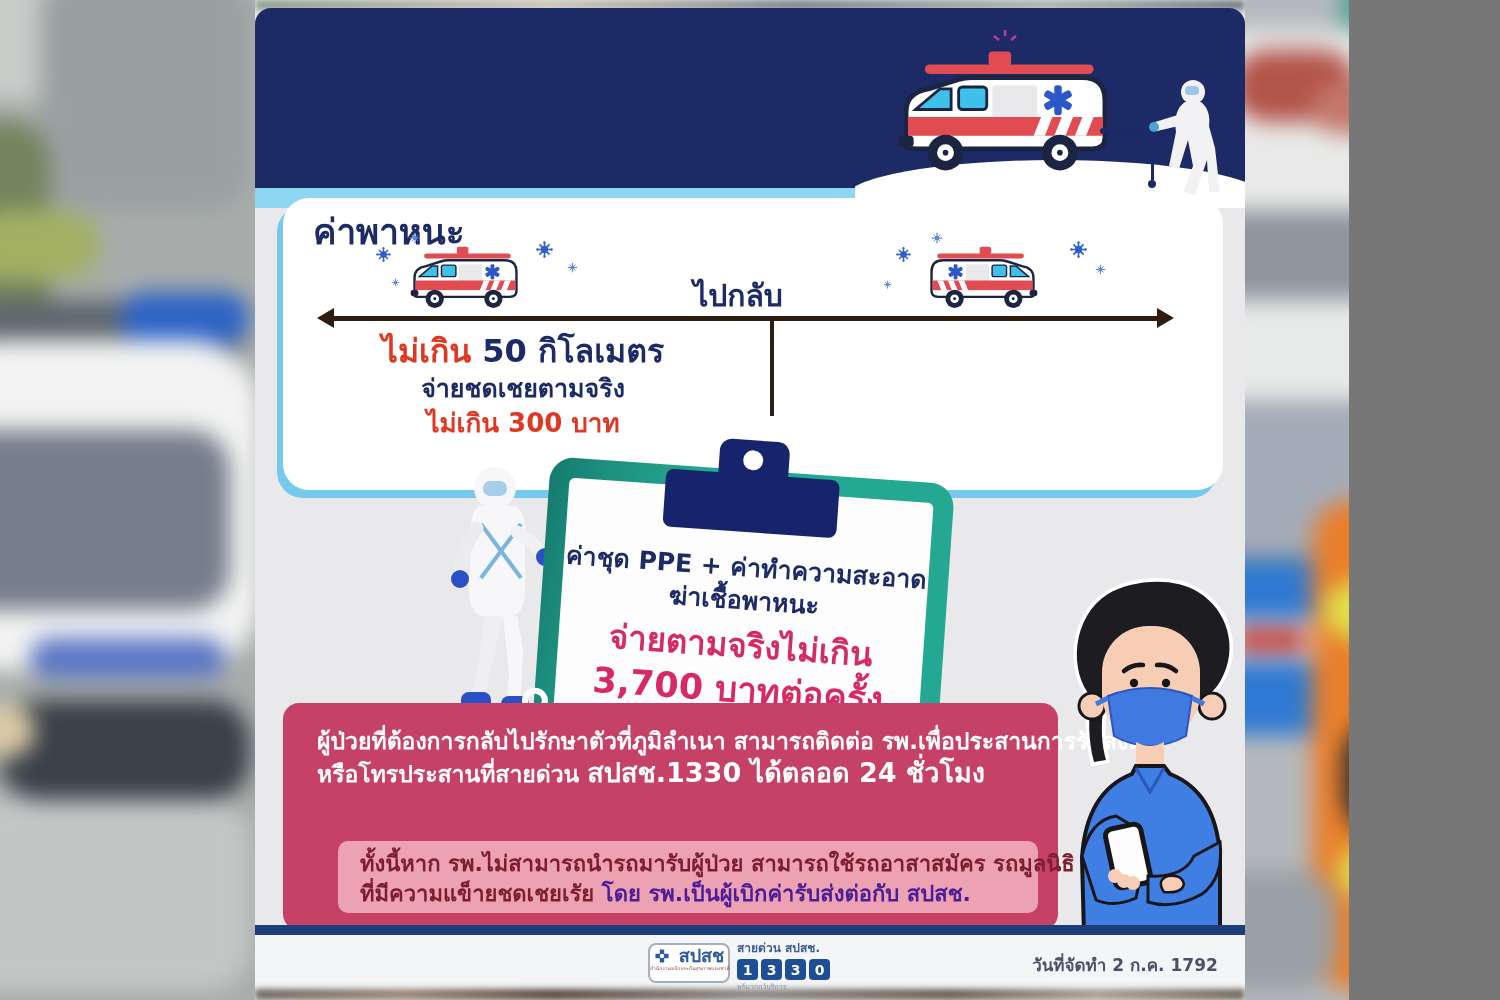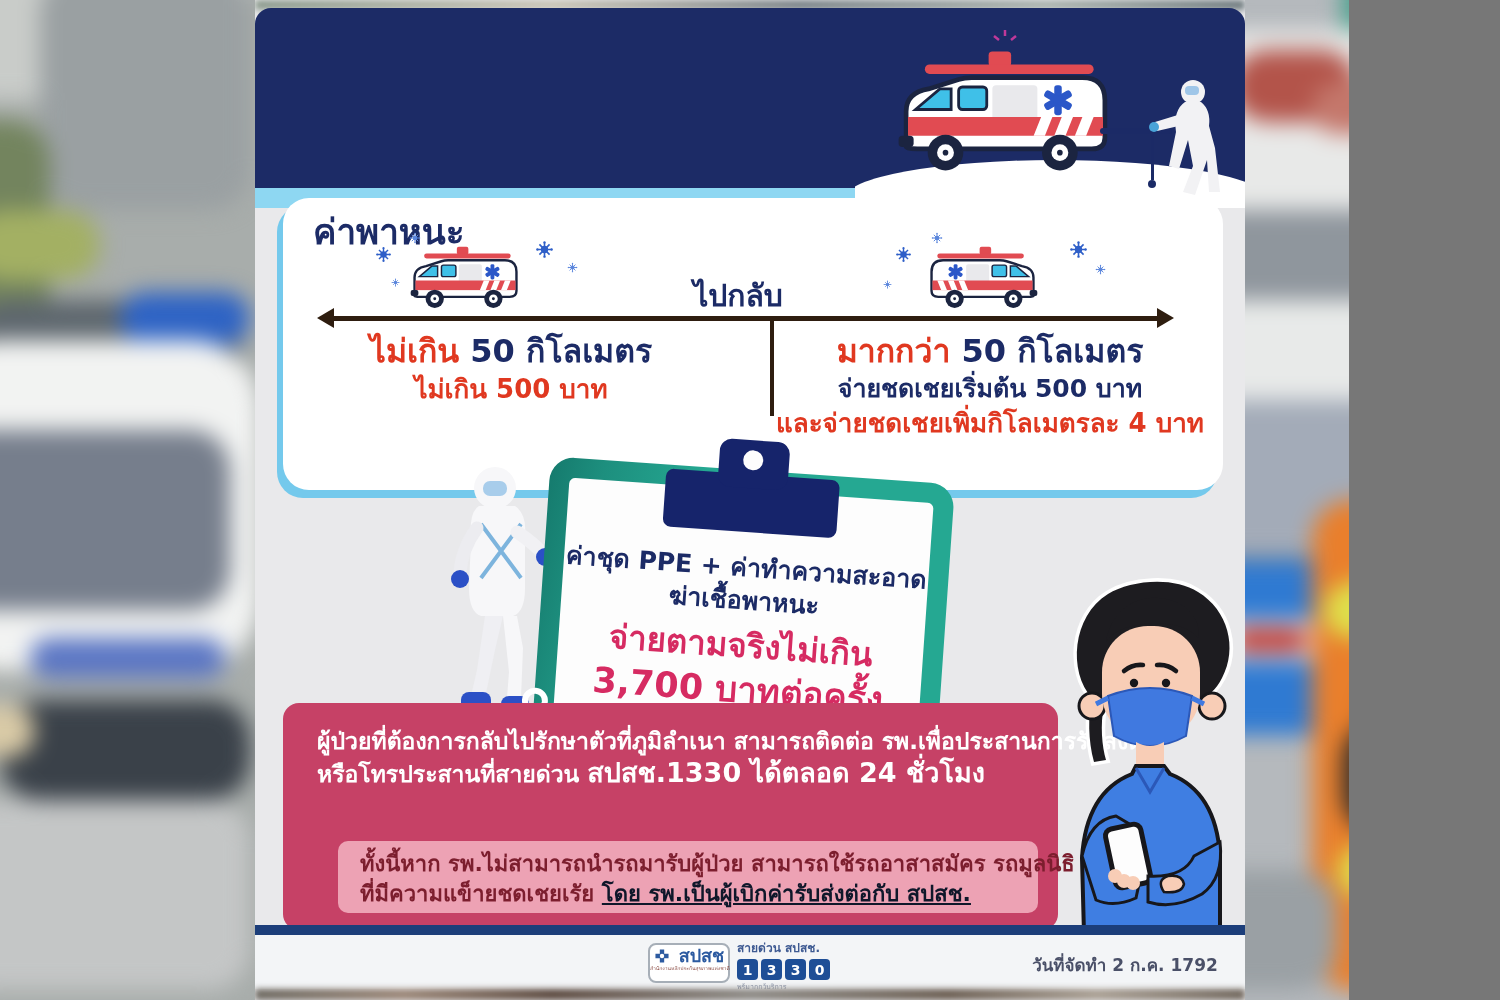--- a/index.html
+++ b/index.html
@@ -64,21 +64,21 @@
   .ppe-person{position:absolute;left:178px;top:460px;width:142px;height:264px;z-index:4;}
 
   
   .notice{position:absolute;left:28px;top:703px;width:775px;height:227px;background:#c64166;border-radius:16px;
     z-index:6;padding:24px 0 0 34px;color:#fff;}
   .notice .nl{font-size:23px;font-weight:700;line-height:1.27;white-space:nowrap;}
   .notice .nl .em{font-size:27px;font-weight:800;}
   .vol-note{position:absolute;left:55px;top:138px;width:700px;height:72px;background:#eda2b4;border-radius:10px;
     padding:8px 0 0 22px;color:#7c1e2e;}
   .vol-note .vl{font-size:22px;font-weight:800;line-height:1.35;white-space:nowrap;}
-  .vol-note .vl b{color:#0f172a;text-decoration:underline;}
+  .vol-note .vl b{color:#4c1d95;}
 
   .man{position:absolute;left:797px;top:576px;width:196px;height:358px;z-index:7;}
 
   
   .foot-bar{position:absolute;left:0;top:925px;width:990px;height:10px;background:#1c3e7a;z-index:8;}
   .footer{position:absolute;left:0;top:935px;width:990px;height:54px;background:#f3f5f7;z-index:8;}
   .nhso-logo{position:absolute;left:393px;top:8px;width:82px;height:40px;background:#fff;border:2px solid #a7afb8;
     border-radius:8px;text-align:center;padding-top:2px;}
   .nhso-row{display:flex;align-items:center;justify-content:center;gap:9px;}
   .nhso-txt{font-size:18px;font-weight:800;color:#2c5aa0;line-height:1;}
@@ -242,32 +242,26 @@
       <svg class="virus" style="left:786px;top:42px;width:19px;height:19px;color:#2f5fc8;" viewBox="0 0 24 24">
           <use href="#virus"></use>
         </svg>
       <svg class="virus" style="left:812px;top:66px;width:11px;height:11px;color:#5b86dc;" viewBox="0 0 24 24">
           <use href="#virus"></use>
         </svg>
       <svg class="virus" style="left:600px;top:82px;width:9px;height:9px;color:#5b86dc;" viewBox="0 0 24 24">
           <use href="#virus"></use>
         </svg>
 
-      <div class="fare-col" style="left:8px;width:440px;">
+      <div class="fare-col" style="left:20px;width:440px;">
         <div class="dist">
           <span class="em">ไม่เกิน</span><span> 50 กิโลเมตร</span>
         </div>
-        <div class="amount">ไม่เกิน 500 บาท</div>
-      </div>
-      <div class="fare-col" style="left:492px;width:430px;">
-        <div class="dist">
-          <span class="em">มากกว่า</span><span> 50 กิโลเมตร</span>
-        </div>
-        <div class="detail">จ่ายชดเชยเริ่มต้น 500 บาท</div>
-        <div class="amount">และจ่ายชดเชยเพิ่มกิโลเมตรละ 4 บาท</div>
+        <div class="detail">จ่ายชดเชยตามจริง</div>
+        <div class="amount">ไม่เกิน 300 บาท</div>
       </div>
     </div>
 
     <svg class="ppe-person" viewBox="0 0 142 264">
       <circle cx="62" cy="28" r="21" fill="#f7f7f9"></circle>
       <rect x="50" y="21" width="24" height="15" rx="7" fill="#a8cdeb"></rect>
       <path d="M46 46 Q36 52 38 78 L36 128 Q36 152 48 156 L80 156 Q92 152 92 128 L92 76 Q94 54 82 46 Z" fill="#f7f7f9"></path>
       <path d="M48 64 L88 118 M88 64 L48 118" stroke="#7db4dd" stroke-width="4" fill="none"></path>
       <path d="M44 68 Q28 90 27 114" stroke="#ececf0" stroke-width="13" fill="none" stroke-linecap="round"></path>
       <circle cx="27" cy="119" r="9" fill="#2b50c6"></circle>

